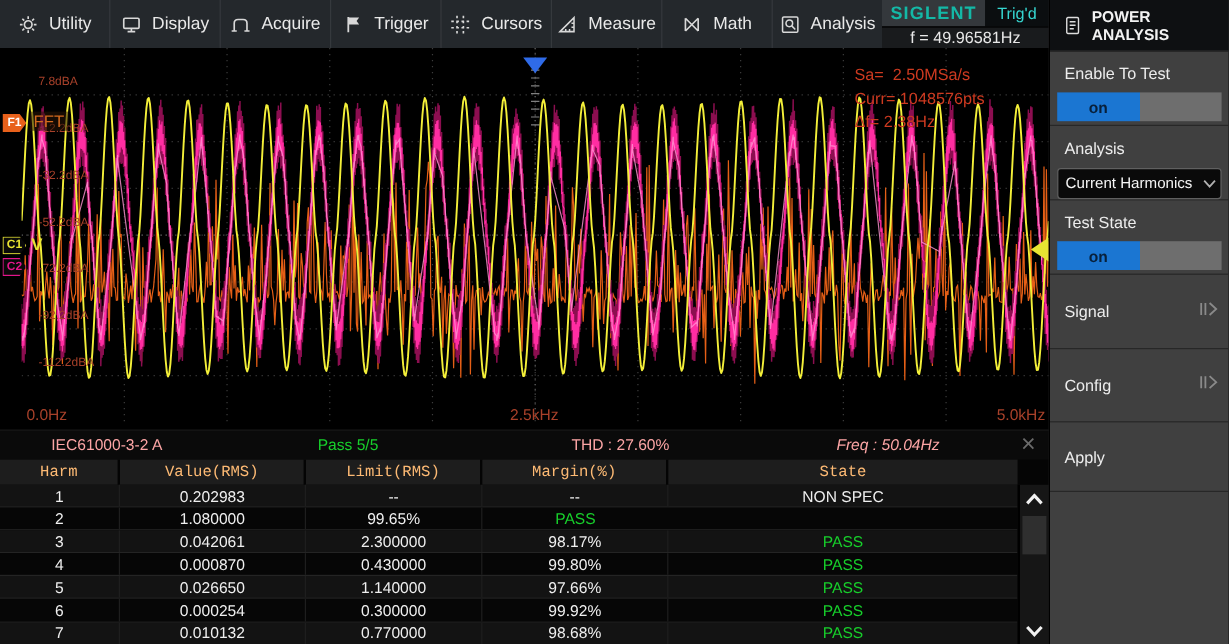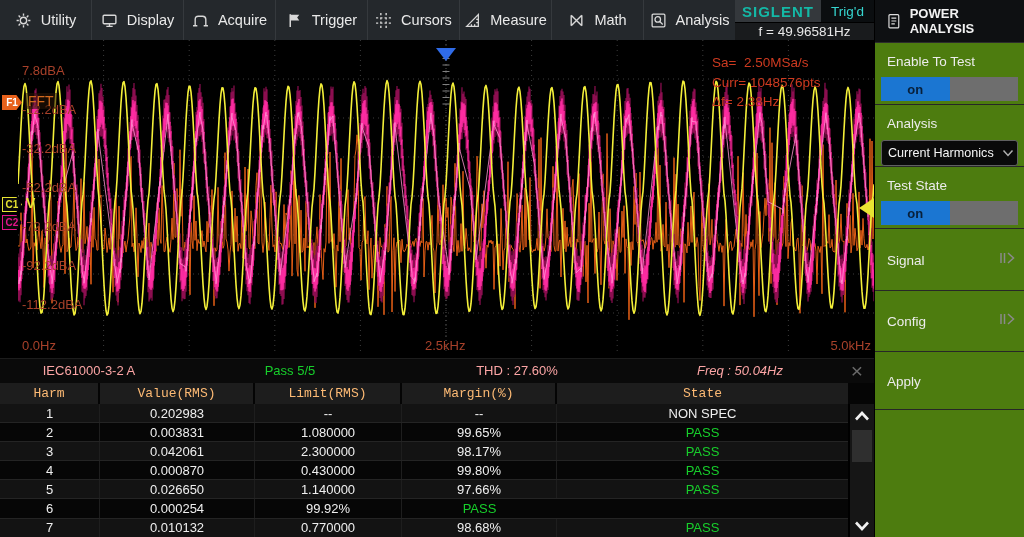--- a/index.html
+++ b/index.html
@@ -17,21 +17,21 @@
   .brand { position:absolute; left:0; top:0; width:86px; height:22px; background:#34383c; color:#14b8a6;
            font-size:15px; font-weight:bold; letter-spacing:1px; display:flex; align-items:center; justify-content:center; }
   .trig { position:absolute; left:86px; top:0; width:53px; height:22px; background:#0b0e10; color:#36d6d0;
           font-size:13.5px; display:flex; align-items:center; justify-content:center; }
   .freqbox { position:absolute; left:0; top:22px; width:139px; height:18px; background:#191b1d; color:#e8e8e8;
              font-size:13.5px; display:flex; align-items:center; justify-content:center; border-top:1px solid #000; }
 
   
   .screen { position:absolute; left:0; top:40px; width:874px; height:318px; background:#000; overflow:hidden; }
   #wave { position:absolute; left:18px; top:0; }
-  .dblabel { position:absolute; left:22px; color:#a8412a; font-size:13px; white-space:nowrap; }
+  .dblabel { position:absolute; left:32px; color:#a8412a; font-size:10px; white-space:nowrap; }
   .freq-label { position:absolute; top:298px; color:#a8412a; font-size:13px; }
   .acq-info { position:absolute; left:712px; top:13px; color:#ce3a20; font-size:13.5px; line-height:19.5px; white-space:pre; }
   .badge { position:absolute; font-size:10px; font-weight:bold; height:15px; width:20px;
            display:flex; align-items:center; justify-content:center; }
   .badge-f1 { left:2px; top:55px; background:#e8611b; color:#fff;
               clip-path:polygon(0 0,72% 0,100% 50%,72% 100%,0 100%); }
   .badge-c1 { left:2px; top:157px; background:#0a0a0a; color:#e8e432; border:1px solid #e8e432;
               clip-path:polygon(0 0,72% 0,100% 50%,72% 100%,0 100%); }
   .badge-c2 { left:2px; top:175px; background:#0a0a0a; color:#e3158b; border:1px solid #e3158b;
               clip-path:polygon(0 0,72% 0,100% 50%,72% 100%,0 100%); }
@@ -60,21 +60,21 @@
   .trow.odd { background:#131313; } .trow.even { background:#060606; }
   .tcell { color:#efefef; font-size:13px; display:flex; align-items:center; justify-content:center;
            border-right:1px solid #1e1e1e; }
   .tcell.pass { color:#17cf2b; }
   .scrollbar { position:absolute; left:848px; top:45px; width:26px; height:134px; background:#161616; border-left:2px solid #000; }
   .scroll-up, .scroll-down { position:absolute; left:0; width:24px; height:24px; display:flex; align-items:center; justify-content:center; }
   .scroll-up { top:0; } .scroll-down { bottom:0; }
   .scroll-thumb { position:absolute; left:2px; top:26px; width:20px; height:32px; background:#2f2f2f; }
 
   
-  .side-panel { position:absolute; left:874px; top:0; width:150px; height:537px; background:#4d7c0f;
+  .side-panel { position:absolute; left:874px; top:0; width:150px; height:537px; background:#404040;
                 border-left:1px solid #000; display:flex; flex-direction:column; }
   .sp-header { height:43px; background:#0e1012; border-bottom:1px solid #2c2c2c; display:flex;
                align-items:center; gap:9px; padding-left:12px; color:#f2f2f2; font-size:13px; font-weight:bold; }
   .sp-section { border-bottom:1px solid #272727; position:relative; }
   .s-enable,.s-analysis,.s-test { height:62px; }
   .s-signal { height:62px; } .s-config { height:61px; } .s-apply { height:58px; }
   .sp-label { padding:11px 0 0 12px; color:#ececec; font-size:13.5px; }
   .toggle { margin:8px 6px 0 6px; height:24px; display:flex; }
   .toggle .on-half { width:50%; background:#1b76d2; color:#08203a; font-size:13px; font-weight:bold;
                      display:flex; align-items:center; justify-content:center; }
@@ -245,21 +245,20 @@
     <div class="tbody" id="tbody">
         <div class="trow odd">
           <div class="tcell">1</div>
           <div class="tcell">0.202983</div>
           <div class="tcell">--</div>
           <div class="tcell">--</div>
           <div class="tcell" style="border-right: none;">NON SPEC</div>
         </div>
         <div class="trow even">
           <div class="tcell">2</div>
-          <div class="tcell">0.003831</div>
           <div class="tcell">1.080000</div>
           <div class="tcell">99.65%</div>
           <div class="tcell pass" style="border-right: none;">PASS</div>
         </div>
         <div class="trow odd">
           <div class="tcell">3</div>
           <div class="tcell">0.042061</div>
           <div class="tcell">2.300000</div>
           <div class="tcell">98.17%</div>
           <div class="tcell pass" style="border-right: none;">PASS</div>
@@ -274,20 +273,21 @@
         <div class="trow odd">
           <div class="tcell">5</div>
           <div class="tcell">0.026650</div>
           <div class="tcell">1.140000</div>
           <div class="tcell">97.66%</div>
           <div class="tcell pass" style="border-right: none;">PASS</div>
         </div>
         <div class="trow even">
           <div class="tcell">6</div>
           <div class="tcell">0.000254</div>
+          <div class="tcell">0.300000</div>
           <div class="tcell">99.92%</div>
           <div class="tcell pass" style="border-right: none;">PASS</div>
         </div>
         <div class="trow odd">
           <div class="tcell">7</div>
           <div class="tcell">0.010132</div>
           <div class="tcell">0.770000</div>
           <div class="tcell">98.68%</div>
           <div class="tcell pass" style="border-right: none;">PASS</div>
         </div>

